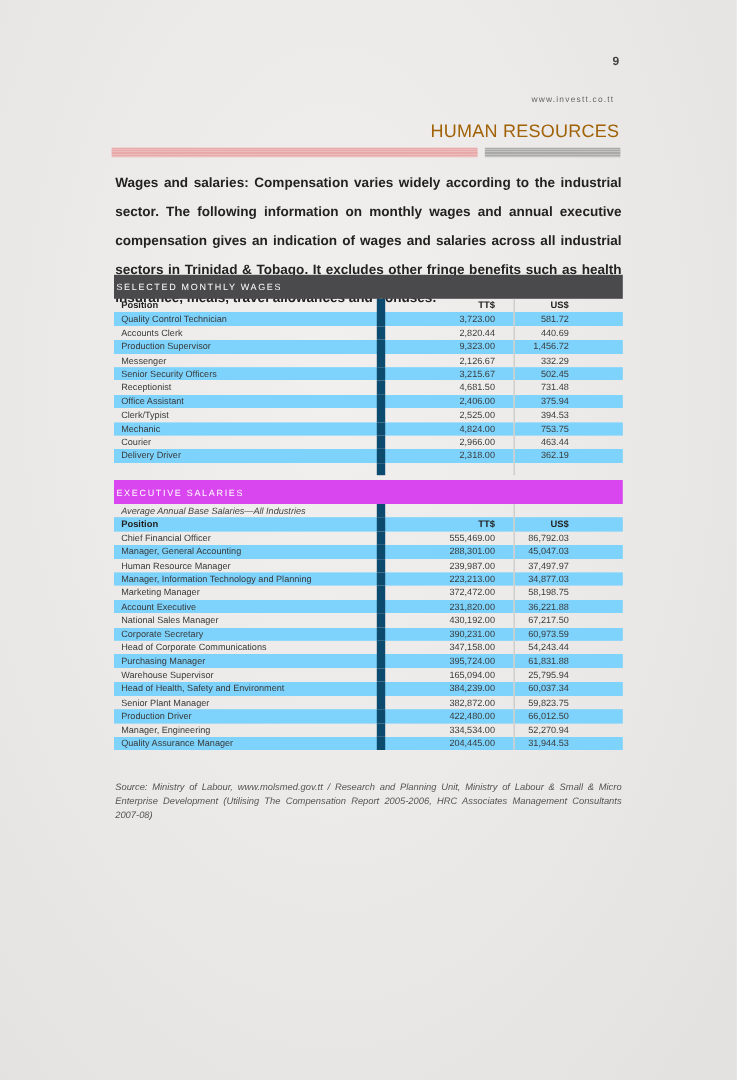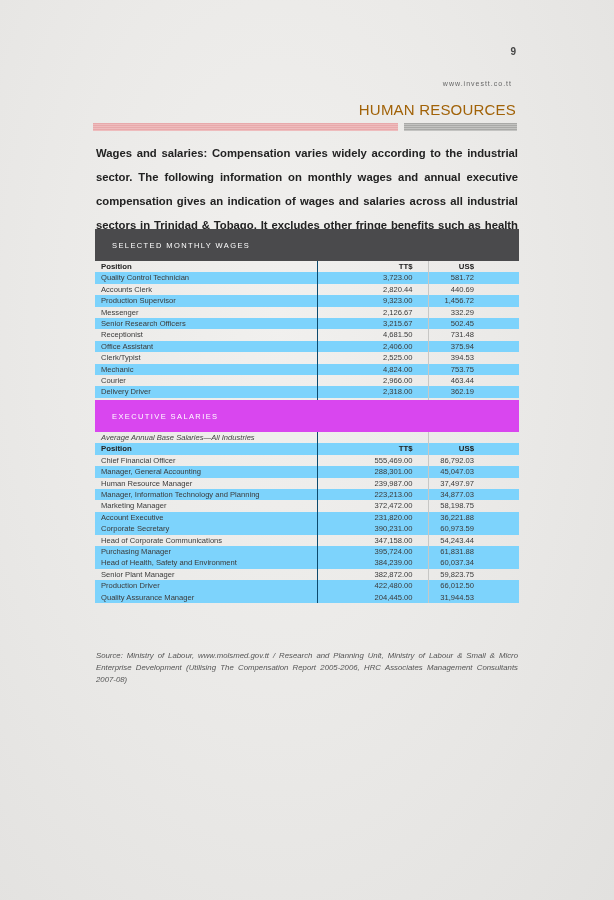--- a/index.html
+++ b/index.html
@@ -33,36 +33,36 @@
     }
     .intro {
       position: absolute; top: 141px; left: 96px; width: 422px;
       font-size: 11.3px; line-height: 24px; font-weight: bold; color: #222;
       text-align: justify;
     }
     .table-wrap { position: absolute; left: 95px; width: 424px; }
     .wages { top: 229px; }
     .exec { top: 400px; }
     .band {
-      height: 32px; display: flex; align-items: center; padding-left: 17px;
+      height: 20px; display: flex; align-items: center; padding-left: 2px;
       font-size: 7.5px; letter-spacing: 1.4px; color: #fff;
     }
     .band.dark { background: #4a4a4c; }
     .band.red { background: #d946ef; }
     table { width: 100%; border-collapse: collapse; table-layout: fixed; }
     col.c1 { width: 222px; }
     col.c2 { width: 111px; }
     col.c3 { width: 91px; }
     td, th {
       height: 11.4px; font-size: 7.6px; line-height: 11.4px; padding: 0 6px;
       white-space: nowrap; overflow: hidden; font-weight: normal; color: #3a3a3a;
     }
     th { font-weight: bold; color: #222; font-size: 7.8px; }
     td.num, th.num { text-align: right; }
-    td.c2, th.c2 { padding-right: 15px; border-left: 1px solid #0c4a6e; }
+    td.c2, th.c2 { padding-right: 15px; border-left: 7px solid #0c4a6e; }
     td.c3, th.c3 { padding-right: 45px; border-left: 1px solid #c7c7c5; }
     th.left, td.left { text-align: left; }
     tr.shade td, tr.shade th { background: #7dd3fc; }
     tr.spacer td { height: 10px; }
     td.italic { font-style: italic; color: #444; }
     .source {
       position: absolute; top: 650px; left: 96px; width: 422px;
       font-size: 7.8px; line-height: 12px; font-style: italic; color: #555;
       text-align: justify;
     }
@@ -108,21 +108,21 @@
           <td class="left">Production Supervisor</td>
           <td class="num c2">9,323.00</td>
           <td class="num c3">1,456.72</td>
         </tr>
         <tr>
           <td class="left">Messenger</td>
           <td class="num c2">2,126.67</td>
           <td class="num c3">332.29</td>
         </tr>
         <tr class="shade">
-          <td class="left">Senior Research Officers</td>
+          <td class="left">Senior Security Officers</td>
           <td class="num c2">3,215.67</td>
           <td class="num c3">502.45</td>
         </tr>
         <tr>
           <td class="left">Receptionist</td>
           <td class="num c2">4,681.50</td>
           <td class="num c3">731.48</td>
         </tr>
         <tr class="shade">
           <td class="left">Office Assistant</td>
@@ -202,50 +202,65 @@
         <tr>
           <td class="left">Marketing Manager</td>
           <td class="num c2">372,472.00</td>
           <td class="num c3">58,198.75</td>
         </tr>
         <tr class="shade">
           <td class="left">Account Executive</td>
           <td class="num c2">231,820.00</td>
           <td class="num c3">36,221.88</td>
         </tr>
+        <tr>
+          <td class="left">National Sales Manager</td>
+          <td class="num c2">430,192.00</td>
+          <td class="num c3">67,217.50</td>
+        </tr>
         <tr class="shade">
           <td class="left">Corporate Secretary</td>
           <td class="num c2">390,231.00</td>
           <td class="num c3">60,973.59</td>
         </tr>
         <tr>
           <td class="left">Head of Corporate Communications</td>
           <td class="num c2">347,158.00</td>
           <td class="num c3">54,243.44</td>
         </tr>
         <tr class="shade">
           <td class="left">Purchasing Manager</td>
           <td class="num c2">395,724.00</td>
           <td class="num c3">61,831.88</td>
         </tr>
+        <tr>
+          <td class="left">Warehouse Supervisor</td>
+          <td class="num c2">165,094.00</td>
+          <td class="num c3">25,795.94</td>
+        </tr>
         <tr class="shade">
           <td class="left">Head of Health, Safety and Environment</td>
           <td class="num c2">384,239.00</td>
           <td class="num c3">60,037.34</td>
         </tr>
         <tr>
           <td class="left">Senior Plant Manager</td>
           <td class="num c2">382,872.00</td>
           <td class="num c3">59,823.75</td>
         </tr>
         <tr class="shade">
           <td class="left">Production Driver</td>
           <td class="num c2">422,480.00</td>
           <td class="num c3">66,012.50</td>
         </tr>
+        <tr>
+          <td class="left">Manager, Engineering</td>
+          <td class="num c2">334,534.00</td>
+          <td class="num c3">52,270.94</td>
+        </tr>
         <tr class="shade">
           <td class="left">Quality Assurance Manager</td>
           <td class="num c2">204,445.00</td>
           <td class="num c3">31,944.53</td>
         </tr>
       </tbody>
   </table>
 </div>
 
 <p class="source">Source: Ministry of Labour, www.molsmed.gov.tt / Research and Planning Unit, Ministry of Labour &amp; Small &amp; Micro Enterprise Development (Utilising The Compensation Report 2005-2006, HRC Associates Management Consultants 2007-08)</p>

